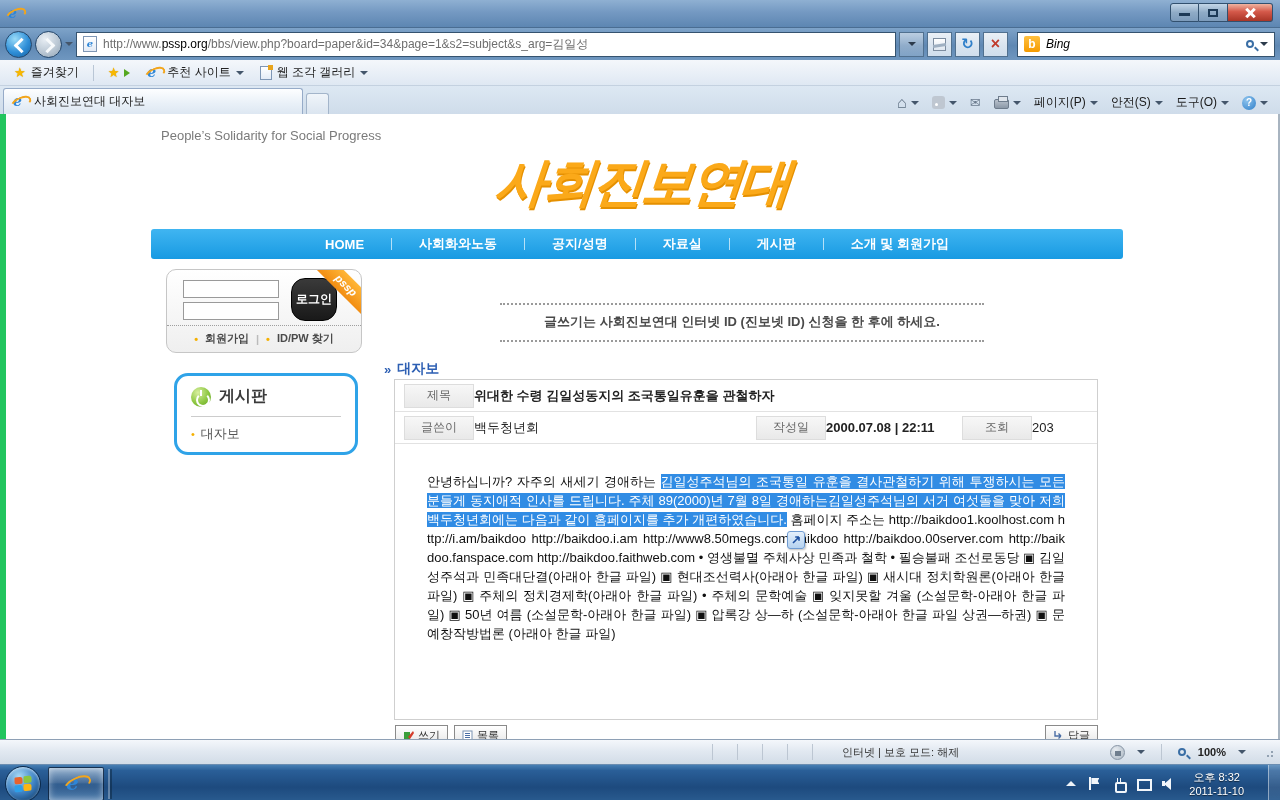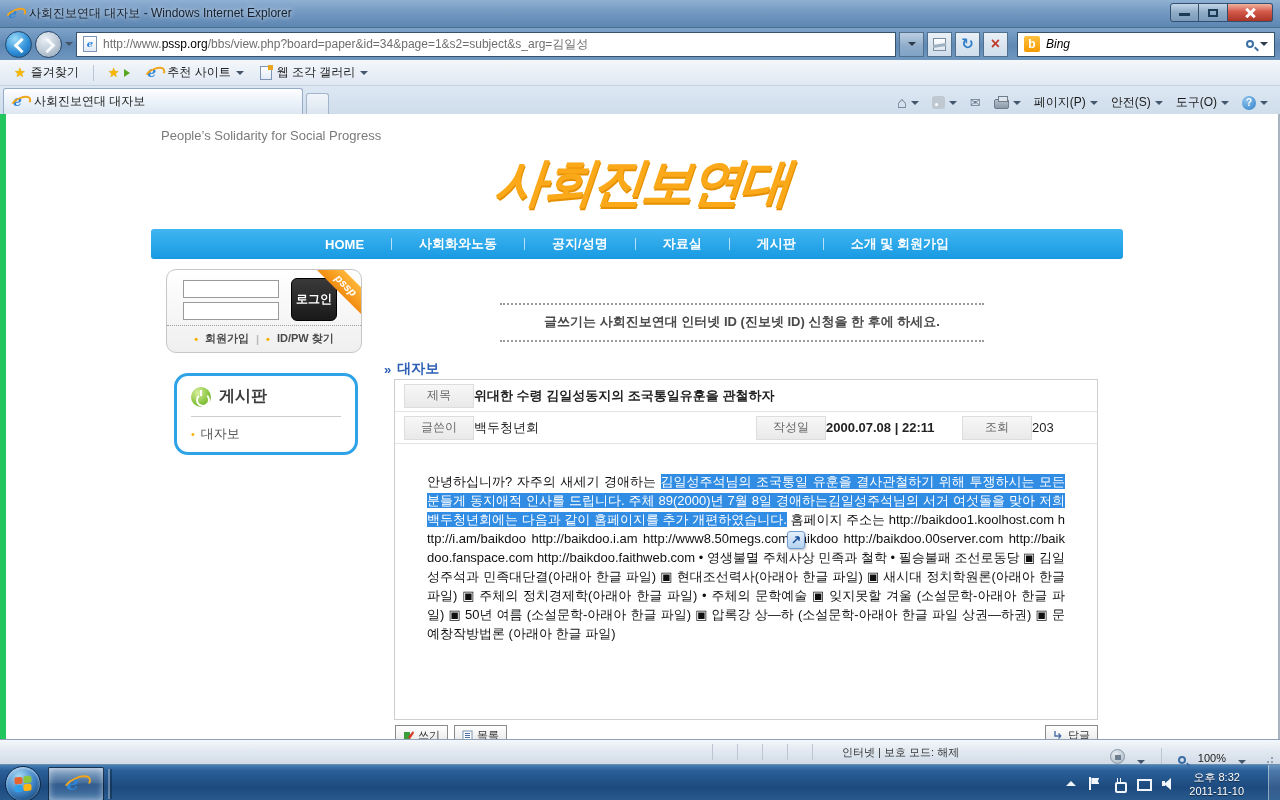--- a/index.html
+++ b/index.html
@@ -81,21 +81,21 @@
 .top-link:first-child { border-left:none; }
 .site-logo { position:absolute; left:0; top:38px; width:100%; text-align:center; font:italic bold 52px/60px "DejaVu Serif",serif; color:#fba919; letter-spacing:-3px; transform:skew(-5deg); text-shadow:1px 2px 0 #e59000; }
 .main-nav { position:absolute; left:145px; top:115px; width:972px; height:30px; border-radius:3px; background:linear-gradient(#40b5f1,#189ae2); display:flex; align-items:center; justify-content:center; }
 .nav-item { color:#fff; font-size:13px; font-weight:bold; padding:0 27px; white-space:nowrap; }
 .nav-sep { width:1px; height:12px; background:rgba(255,255,255,.65); }
 
 
 .loginbox { position:absolute; left:160px; top:155px; width:196px; height:84px; border:1px solid #c6c6c6; border-radius:10px; background:linear-gradient(#ffffff,#efefef); overflow:hidden; }
 .login-input { position:absolute; left:16px; width:96px; height:18px; border:1px solid #9a9a9a; background:#fff; }
 .login-input.id { top:10px; } .login-input.pw { top:32px; }
-.login-btn { position:absolute; left:124px; top:8px; width:46px; height:43px; background:linear-gradient(#3a3a3a,#191919); border:1px solid #000; border-radius:6px; color:#fff; font-size:12px; font-weight:bold; }
+.login-btn { position:absolute; left:124px; top:8px; width:46px; height:43px; background:linear-gradient(#3a3a3a,#191919); border:1px solid #000; border-radius:14px; color:#fff; font-size:12px; font-weight:bold; }
 .pssp-ribbon { position:absolute; right:-26px; top:6px; transform:rotate(45deg); background:linear-gradient(#ffb637,#f28d12); color:#fff; font:italic bold 11px/1 "Liberation Sans",sans-serif; padding:4px 28px; }
 .login-links { position:absolute; left:0; bottom:0; width:100%; border-top:1px dotted #9f9f9f; padding:5px 0 6px; display:flex; justify-content:center; align-items:center; gap:7px; font-size:11px; font-weight:bold; color:#4a4a4a; }
 .ydot { color:#f5b000; font-size:11px; }
 .llink-sep { color:#bbb; }
 
 
 .boardbox { position:absolute; left:168px; top:259px; width:184px; height:82px; border:3px solid #2fa3e8; border-radius:14px; background:#fff; padding:10px 14px 0; }
 .board-head { display:flex; align-items:center; gap:8px; }
 .power-orb { width:20px; height:20px; border-radius:50%; background:radial-gradient(circle at 35% 28%,#d9efa0,#8bc63f 55%,#5e9c21); position:relative; flex:0 0 auto; }
 .power-orb::before { content:""; position:absolute; left:50%; top:3px; width:2px; height:6px; background:#fff; transform:translateX(-50%); }
@@ -120,21 +120,21 @@
 .sel { background:#318ce4; color:#fff; }
 .accel-btn { position:absolute; left:781px; top:417px; width:18px; height:18px; border:1px solid #6f9bd1; border-radius:3px; background:linear-gradient(#e4effb,#b5d2f0); display:flex; align-items:center; justify-content:center; box-shadow:1px 1px 2px rgba(0,0,0,.25); }
 .btnrow { position:absolute; left:389px; top:611px; width:703px; display:flex; gap:6px; }
 .fbtn { height:20px; border:1px solid #8a8a8a; background:linear-gradient(#ffffff,#e6e6e6); font-size:11px; color:#333; display:flex; align-items:center; gap:4px; padding:0 7px; }
 .fbtn.reply { margin-left:auto; }
 
 
 .statusbar { height:25px; background:linear-gradient(#f4f7fb,#e2e9f1 45%,#d2dce7); border-top:1px solid #8ea0b5; position:relative; font-size:11px; color:#333; }
 .sb-div { position:absolute; top:4px; width:1px; height:16px; background:#bcc6d2; }
 .sb-text { position:absolute; left:842px; top:5px; }
-.sb-right { position:absolute; right:6px; top:0; height:100%; display:flex; align-items:flex-end; gap:12px; }
+.sb-right { position:absolute; right:6px; top:0; height:100%; display:flex; align-items:center; gap:12px;font-weight:bold; }
 .zone-glyph { width:15px; height:15px; border-radius:50%; background:radial-gradient(circle at 35% 30%,#e7ecf1,#aab6c2); border:1px solid #8795a5; position:relative; }
 .zone-glyph::after { content:""; position:absolute; left:4px; top:5px; width:6px; height:5px; background:#6f7e8e; }
 .sb-sep { width:1px; height:16px; background:#bcc6d2; margin:0 4px; }
 .zoom-label { color:#222; }
 .grip { position:relative; width:12px; height:12px; margin-left:4px; }
 .grip i { position:absolute; width:2px; height:2px; background:#93a2b2; }
 .grip i:nth-child(1){ right:1px; bottom:1px; } .grip i:nth-child(2){ right:5px; bottom:1px; } .grip i:nth-child(3){ right:1px; bottom:5px; }
 
 
 .taskbar { height:38px; background:linear-gradient(180deg,#477fb4 0%,#2a5f98 15%,#1d4a7e 60%,#2a5c90 100%); border-top:1px solid rgba(255,255,255,.3); display:flex; align-items:center; }
@@ -167,21 +167,20 @@
 </style>
 </head>
 <body>
 
 <div class="screen">
 
   <div class="titlebar">
     <span class="ie-e">
         <span class="g">e</span>
       </span>
-    <span class="title">사회진보연대 대자보 - Windows Internet Explorer</span>
     <div class="winbtns">
       <div class="winbtn min">
           <span class="glyph-min"></span>
         </div>
       <div class="winbtn max">
           <span class="glyph-max"></span>
         </div>
       <div class="winbtn close">
           <span class="glyph-close"></span>
         </div>

